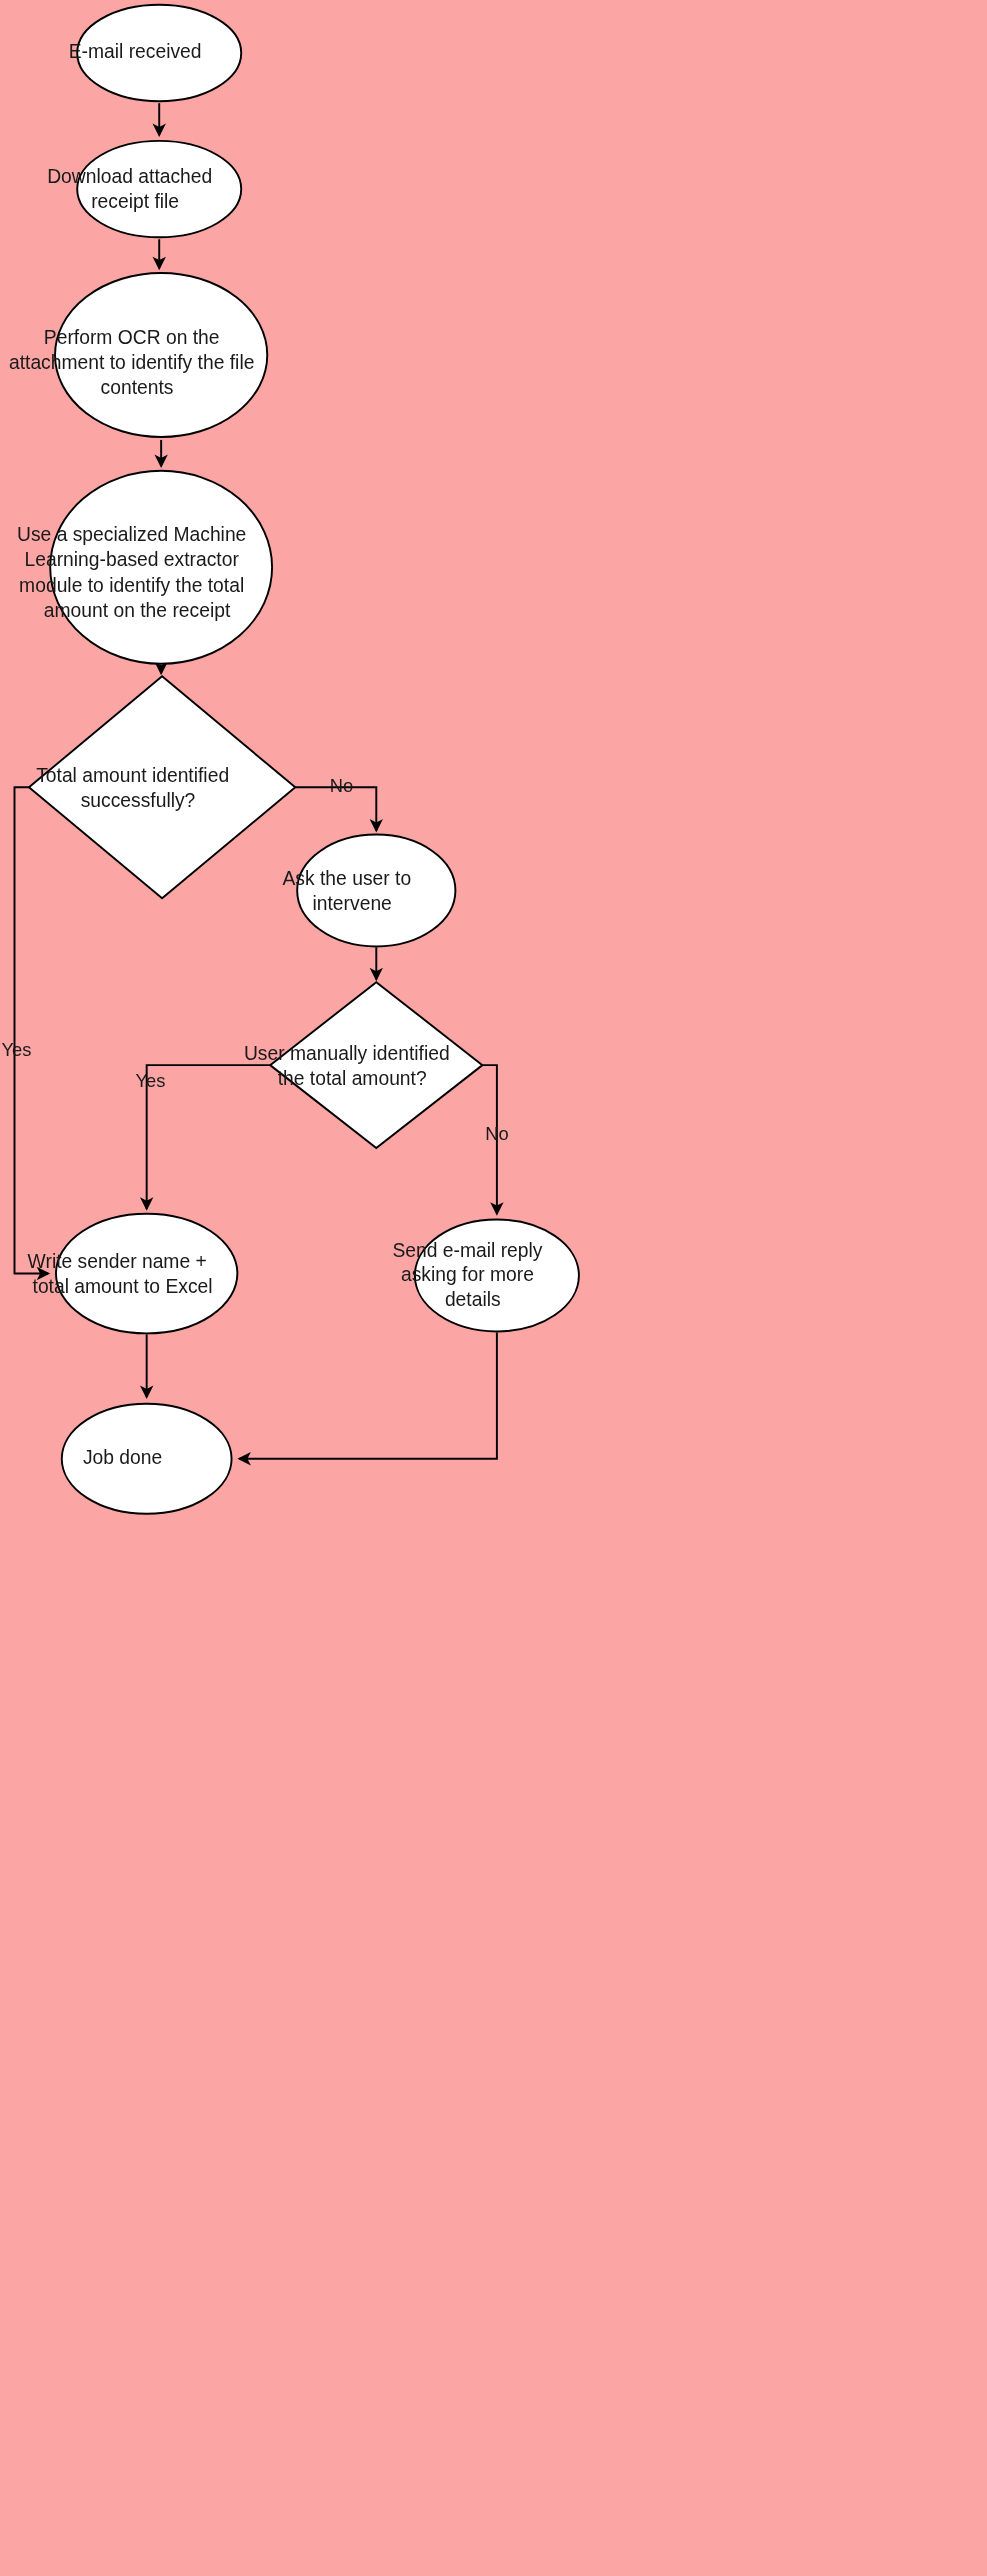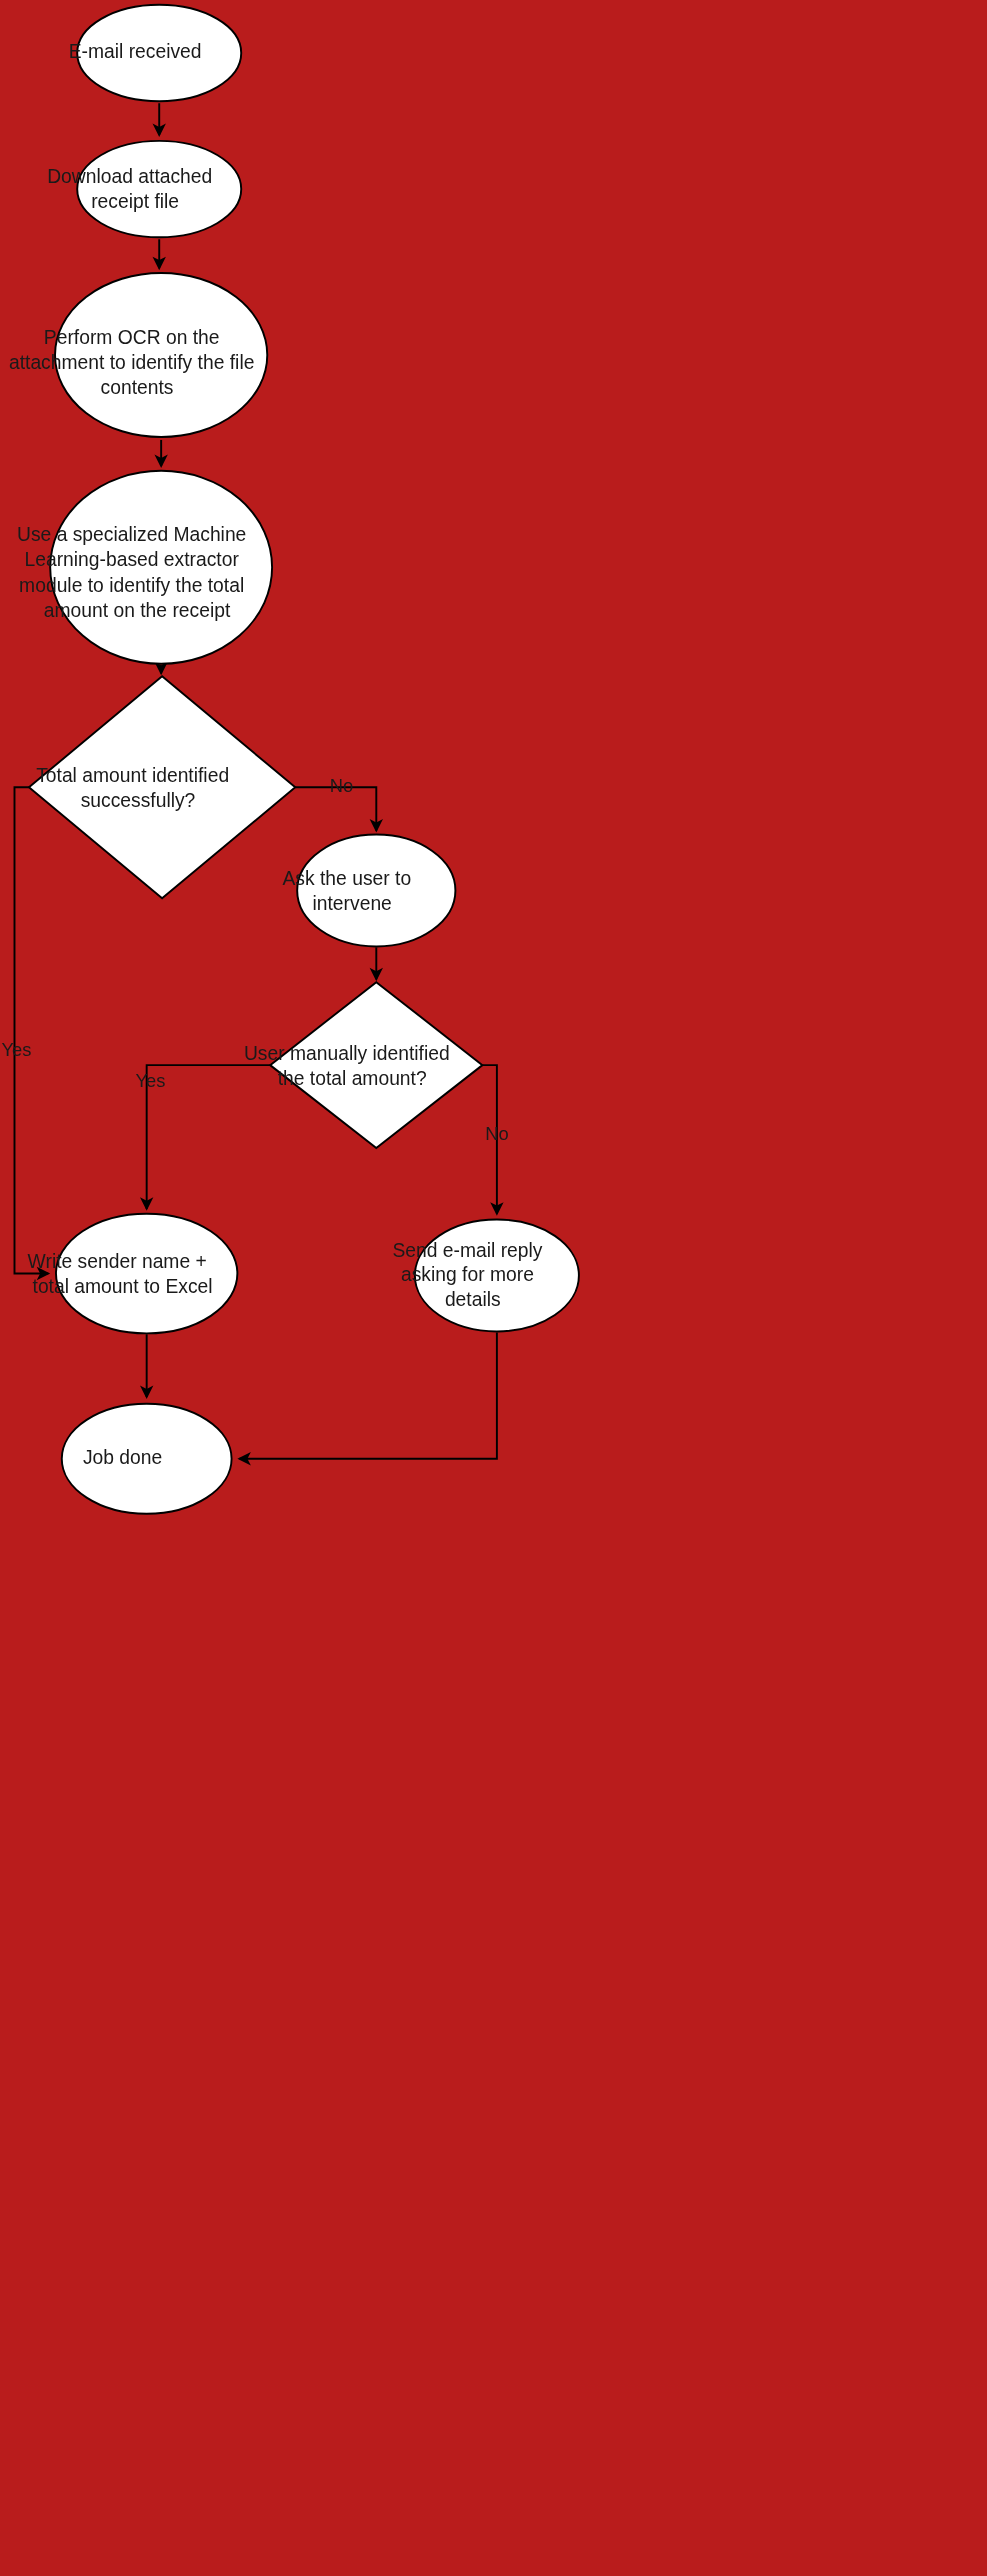--- a/index.html
+++ b/index.html
@@ -9,21 +9,21 @@
   }
   body {
     width: 988px;
     height: 2576px;
     font-family: "Liberation Sans", sans-serif;
   }
   #flowchart-root {
     position: relative;
     width: 988px;
     height: 2576px;
-    background: #b91c1c;
+    background: #fca5a5;
   }
   svg#flow-svg {
     display: block;
     width: 988px;
     height: 2576px;
   }
   .node-shape {
     fill: #ffffff;
     stroke: #000000;
     stroke-width: 2;

